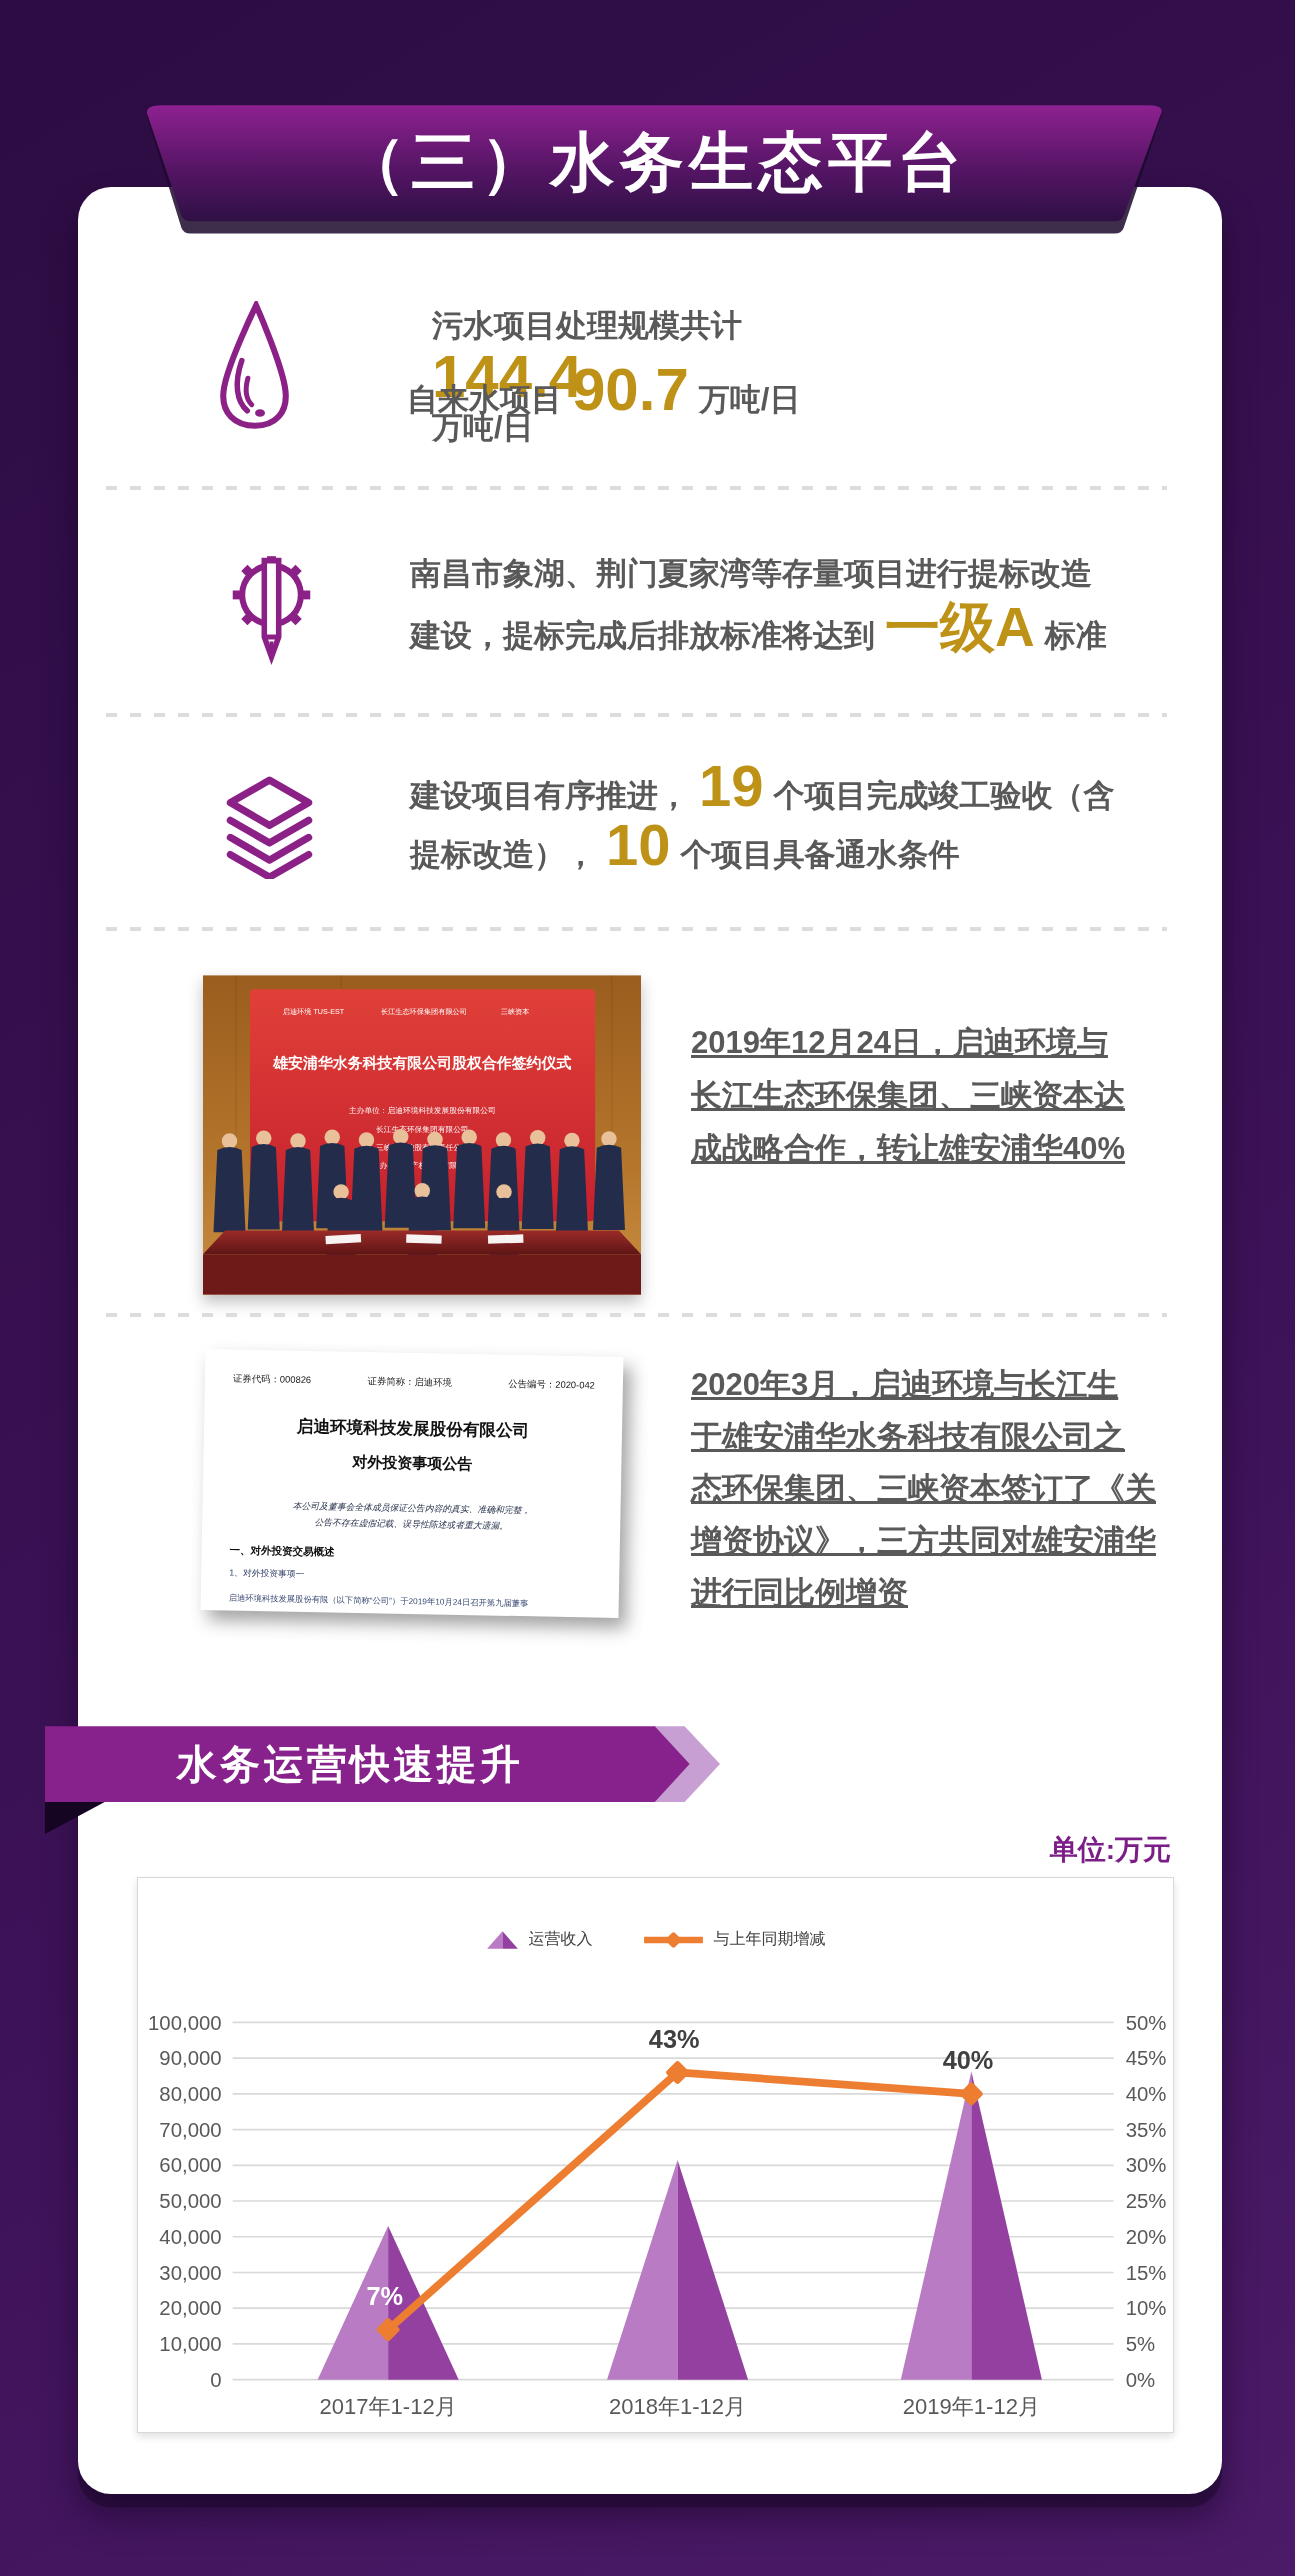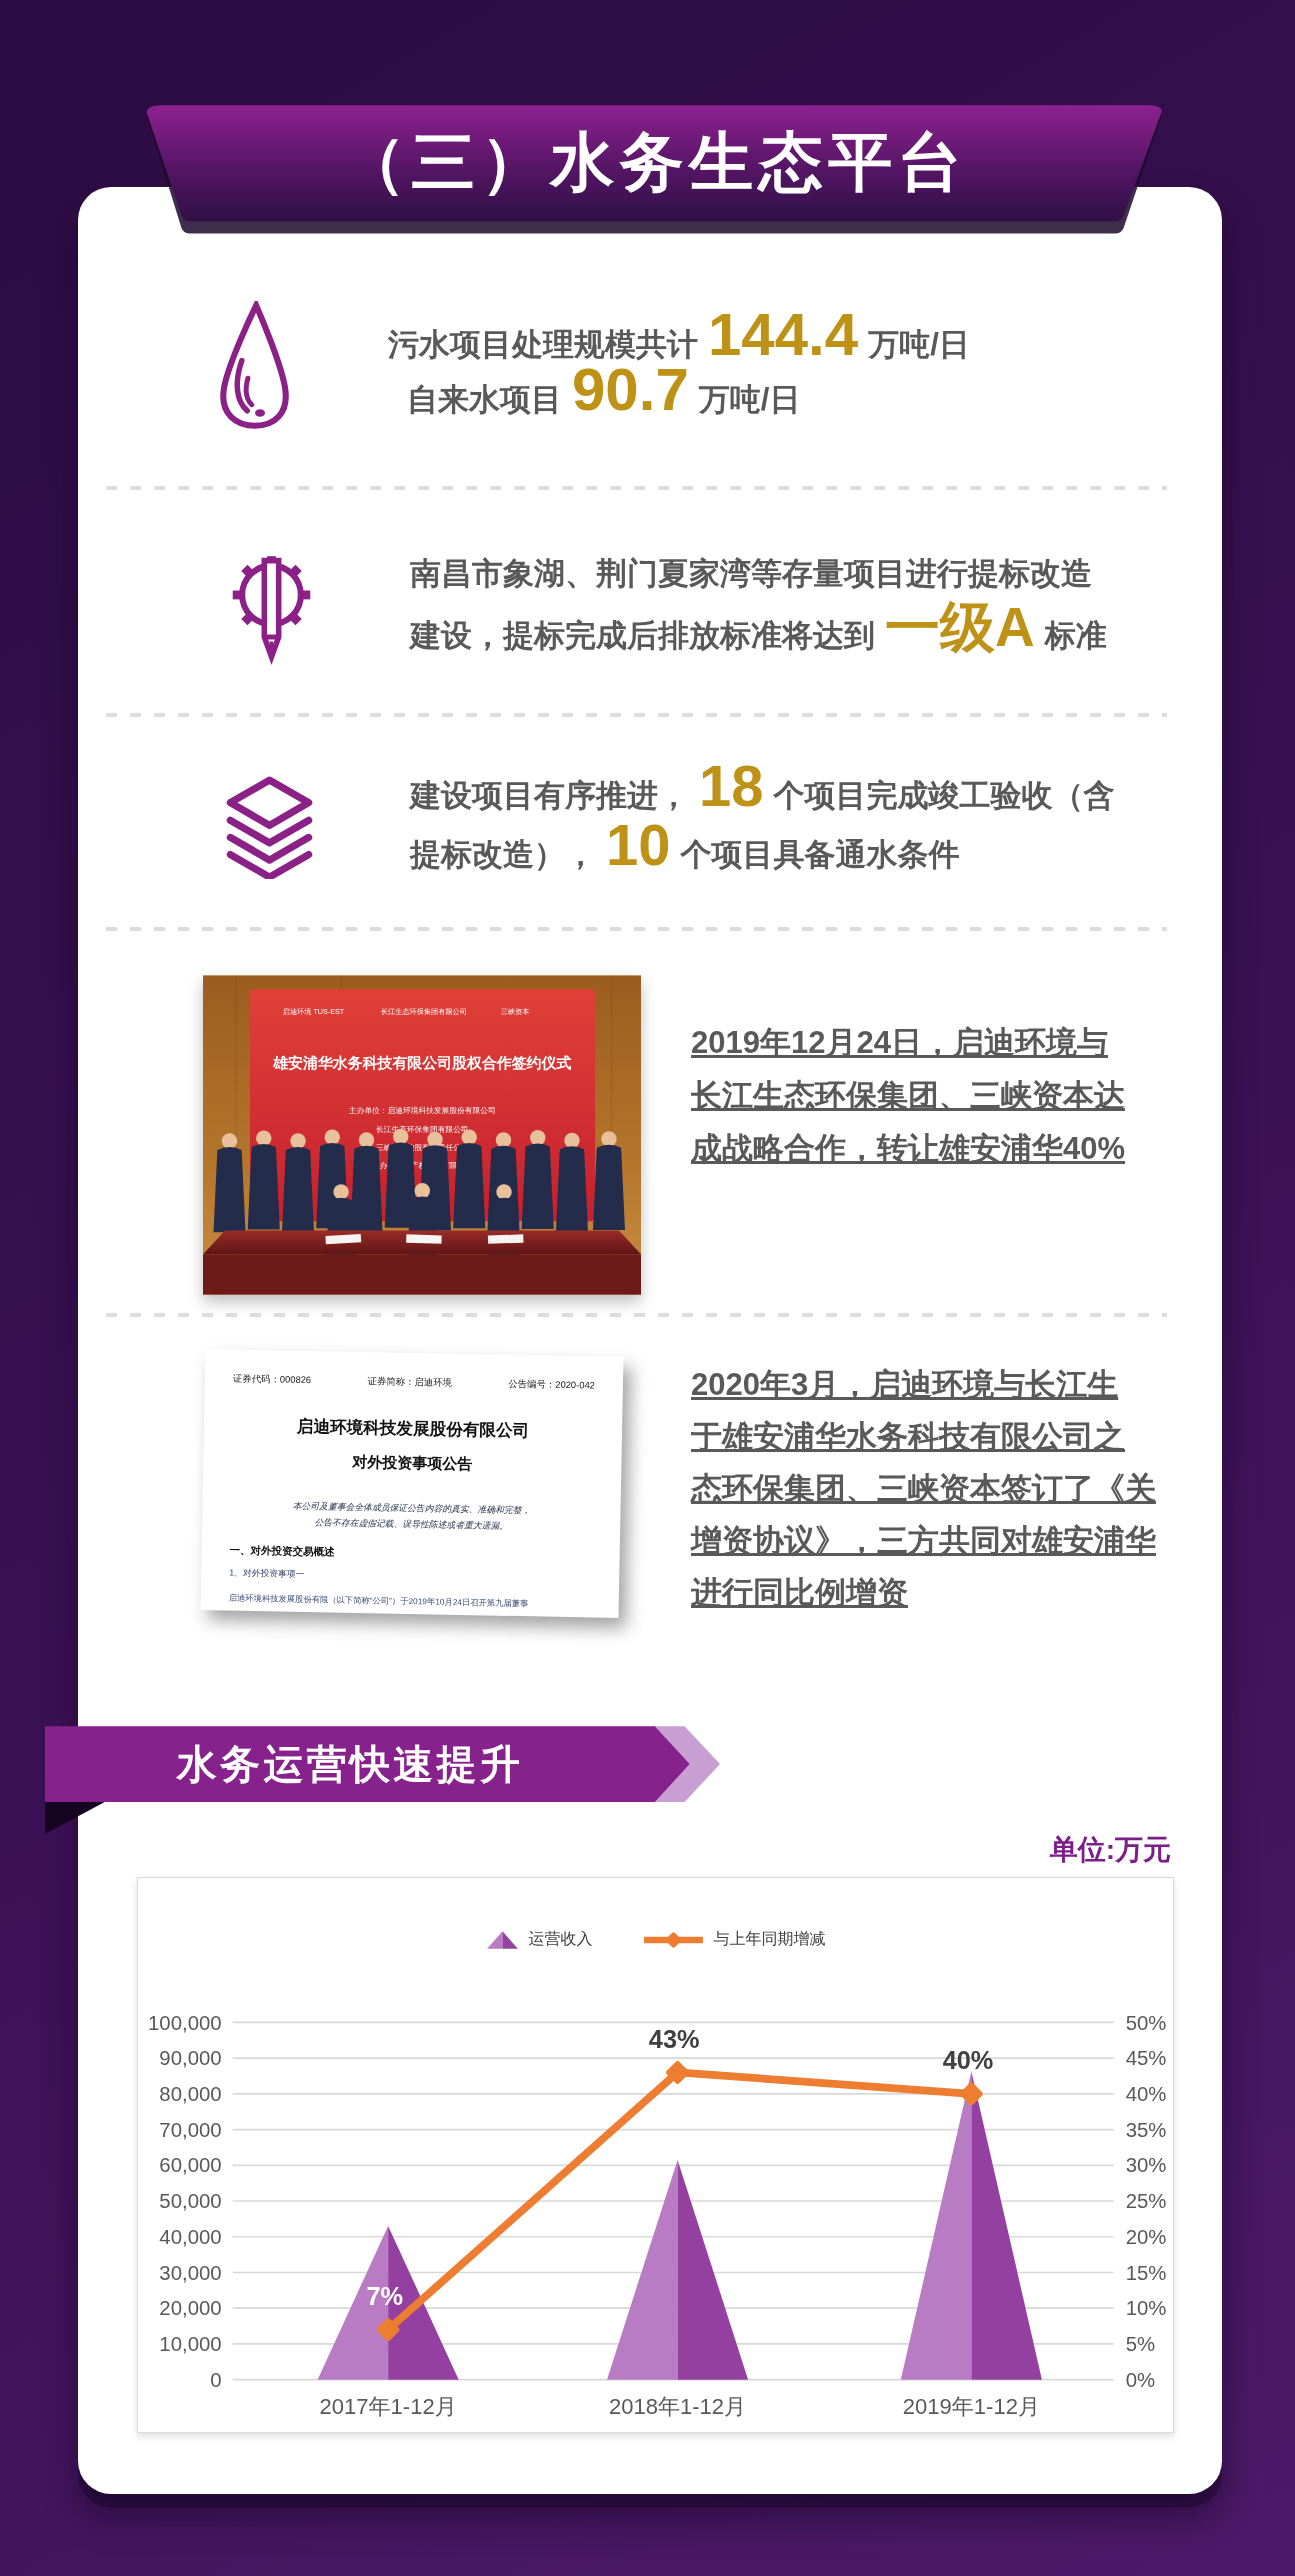--- a/index.html
+++ b/index.html
@@ -60,21 +60,21 @@
   <div class="abs banner-title">（三）水务生态平台</div>
 
   <svg class="abs" style="left:213px;top:301px;" width="83" height="128" viewBox="0 0 150 232">
     <g fill="none" stroke="#8B2087" stroke-width="11" stroke-linecap="round">
       <path d="M78,8 C78,8 24,118 19,163 C14,204 41,226 76,226 C112,226 136,203 131,162 C126,117 78,8 78,8 Z"></path>
       <path d="M52,108 C38,148 42,182 62,199" stroke-width="10"></path>
       <path d="M63,140 C57,162 60,178 70,188" stroke-width="9"></path>
     </g>
     <ellipse cx="85" cy="203" rx="9" ry="7" fill="#8B2087"></ellipse>
   </svg>
-  <div class="abs sec-line" style="left:388px;top:305px;">
+  <div class="abs sec-line" style="left:422px;top:305px;flex-direction:column;">
     <span>污水项目处理规模共计</span>
       <span class="gold">144.4</span>
       <span>万吨/日</span>
   </div>
   <div class="abs sec-line" style="left:407px;top:360px;">
     <span>自来水项目</span>
       <span class="gold">90.7</span>
       <span>万吨/日</span>
   </div>
 
@@ -112,21 +112,21 @@
   <svg class="abs" style="left:216px;top:776px;" width="107" height="103" viewBox="0 0 194 186">
     <g fill="none" stroke="#8B2087" stroke-width="13" stroke-linejoin="round" stroke-linecap="round">
       <path d="M97,7 L168,48 L97,89 L26,48 Z"></path>
       <path d="M26,80 L97,121 L168,80"></path>
       <path d="M26,111 L97,152 L168,111"></path>
       <path d="M26,142 L97,183 L168,142"></path>
     </g>
   </svg>
   <div class="abs sec-line" style="left:410px;top:757px;">
     <span>建设项目有序推进，</span>
-      <span class="gold-n">18</span>
+      <span class="gold-n">19</span>
       <span>个项目完成竣工验收（含</span>
   </div>
   <div class="abs sec-line" style="left:410px;top:816px;">
     <span>提标改造），</span>
       <span class="gold-n">10</span>
       <span>个项目具备通水条件</span>
   </div>
 
   <div class="abs divider" style="left:106px;top:927px;width:1061px;"></div>
 

